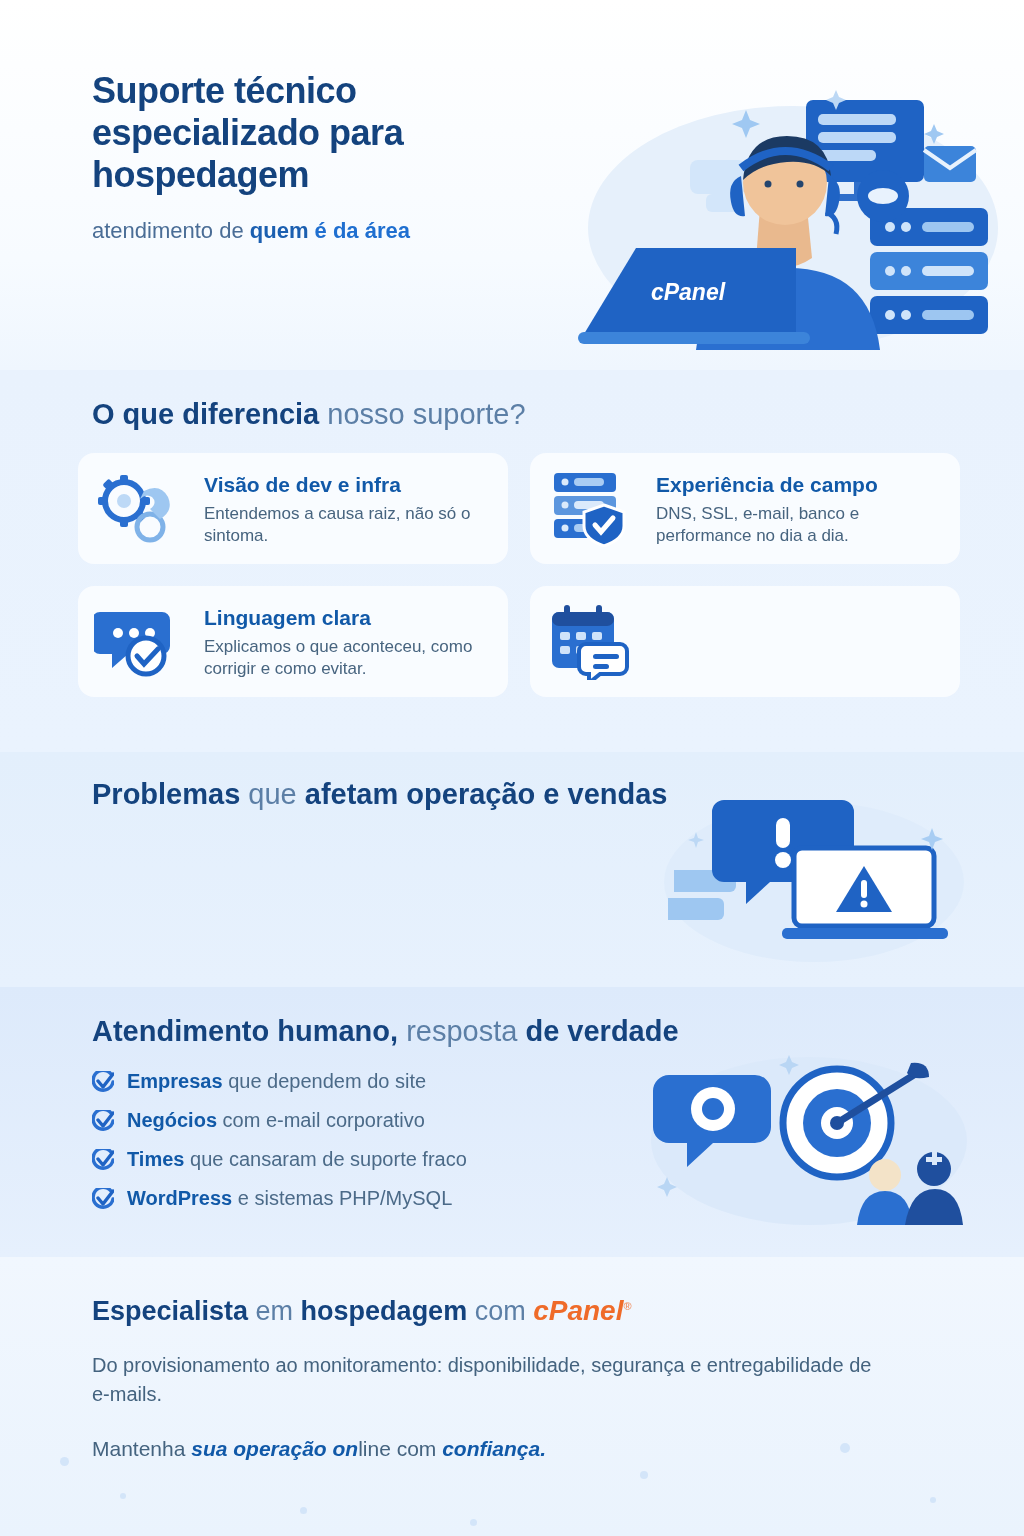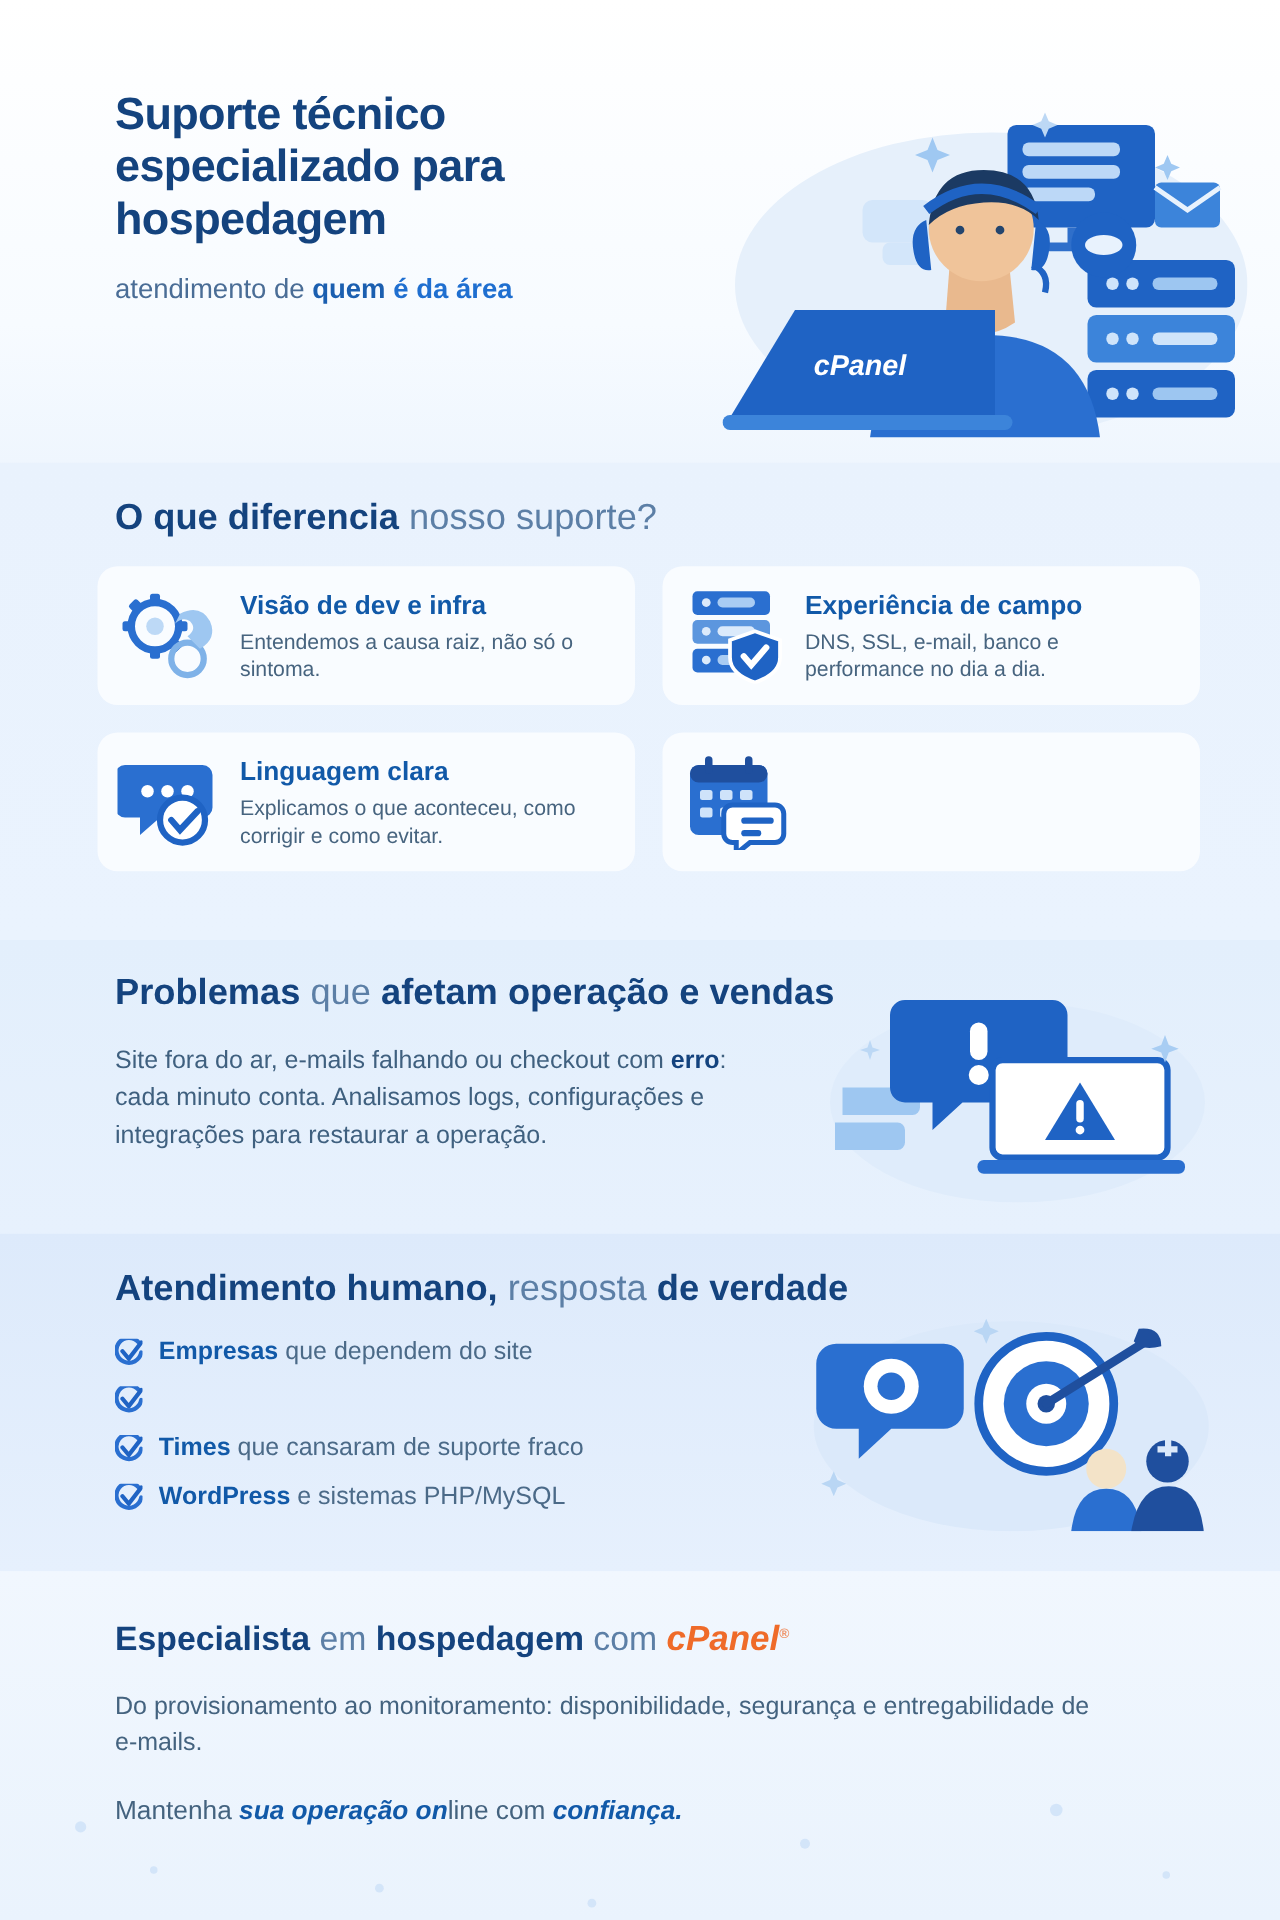--- a/index.html
+++ b/index.html
@@ -83,21 +83,21 @@
     display: grid;
     grid-template-columns: 430px 430px;
     gap: 22px 22px;
     margin-left: 78px;
   }
   .card {
     background: rgba(255,255,255,0.72);
     border-radius: 16px;
     padding: 16px 18px 16px 16px;
     display: flex;
-    gap: 14px;
+    gap: 26px;
     align-items: flex-start;
     min-height: 104px;
     box-sizing: border-box;
   }
   .card .ico {
     width: 84px;
     min-width: 84px;
     height: 78px;
     position: relative;
   }
@@ -377,23 +377,20 @@
         </div>
       </div>
 
     </div>
   </section>
 
   <section class="band sec-prob">
     <h2 class="sec-title">
       <span>Problemas</span><span class="light"> que </span><span>afetam operação e vendas</span>
     </h2>
-    <p class="body">
-      <span>Site fora do ar, e-mails falhando ou checkout com </span><b>erro</b><span>: cada minuto conta. Analisamos logs, configurações e integrações para restaurar a operação.</span>
-    </p>
 
     <div class="prob-art">
       <svg width="300" height="170" viewBox="0 0 300 170">
         <ellipse cx="150" cy="90" rx="150" ry="80" fill="#dfecfb"></ellipse>
         <path d="M10 78 h56 a6 6 0 0 1 6 6 v10 a6 6 0 0 1 -6 6 h-56 z" fill="#9ec7f1"></path>
         <path d="M4 106 h50 a6 6 0 0 1 6 6 v10 a6 6 0 0 1 -6 6 h-50 z" fill="#9ec7f1"></path>
         <path d="M60 8 h118 a12 12 0 0 1 12 12 v58 a12 12 0 0 1 -12 12 h-72 l-24 22 v-22 h-22 a12 12 0 0 1 -12 -12 V20 a12 12 0 0 1 12 -12 z" fill="#1f63c4"></path>
         <rect x="112" y="26" width="14" height="30" rx="7" fill="#ffffff"></rect>
         <circle cx="119" cy="68" r="8" fill="#ffffff"></circle>
         <rect x="130" y="56" width="140" height="78" rx="8" fill="#ffffff" stroke="#1f63c4" stroke-width="5"></rect>
@@ -422,20 +419,21 @@
         </span>
         <span><b>Empresas</b><span> que dependem do site</span></span>
       </li>
       <li>
         <span class="check">
           <svg width="22" height="22" viewBox="0 0 22 22">
               <path d="M19 3 a10 10 0 1 0 2 8" stroke="#2a6fd0" stroke-width="3.4" fill="none" stroke-linecap="round"></path>
               <path d="M6 10 l5 6 l10 -13" stroke="#1f63c4" stroke-width="3.4" fill="none" stroke-linecap="round" stroke-linejoin="round"></path>
             </svg>
         </span>
+        <span><b>Negócios</b><span> com e-mail corporativo</span></span>
       </li>
       <li>
         <span class="check">
           <svg width="22" height="22" viewBox="0 0 22 22">
               <path d="M19 3 a10 10 0 1 0 2 8" stroke="#2a6fd0" stroke-width="3.4" fill="none" stroke-linecap="round"></path>
               <path d="M6 10 l5 6 l10 -13" stroke="#1f63c4" stroke-width="3.4" fill="none" stroke-linecap="round" stroke-linejoin="round"></path>
             </svg>
         </span>
         <span><b>Times</b><span> que cansaram de suporte fraco</span></span>
       </li>

